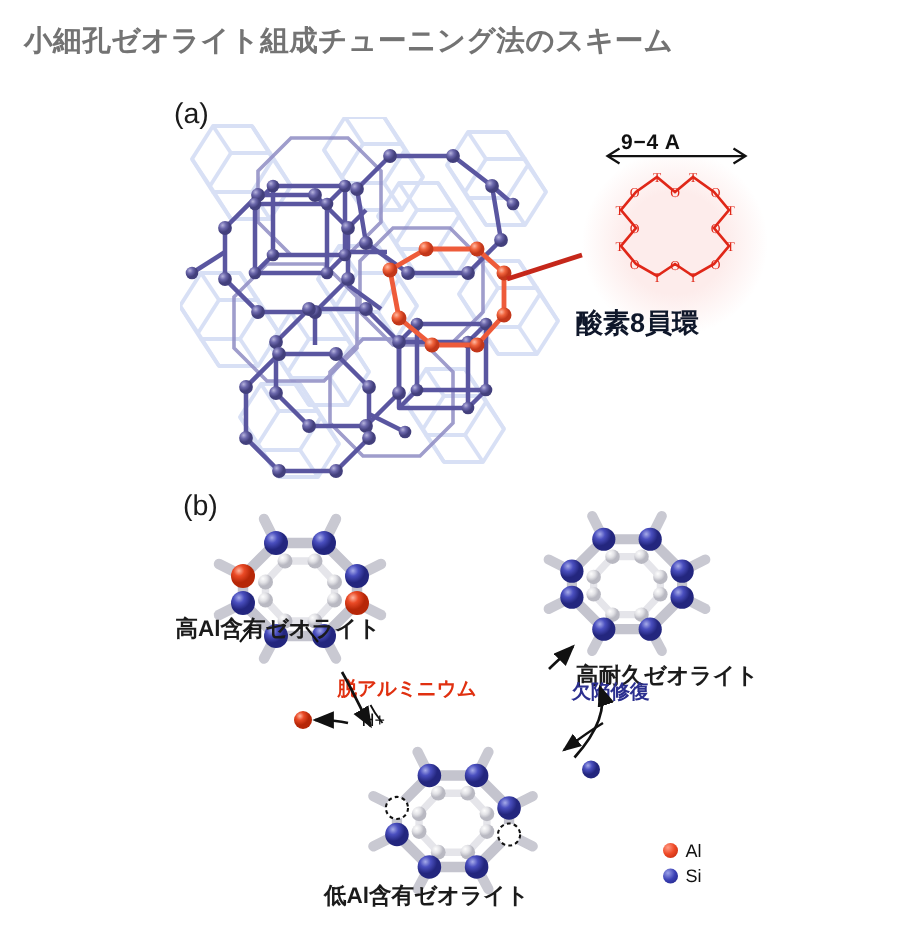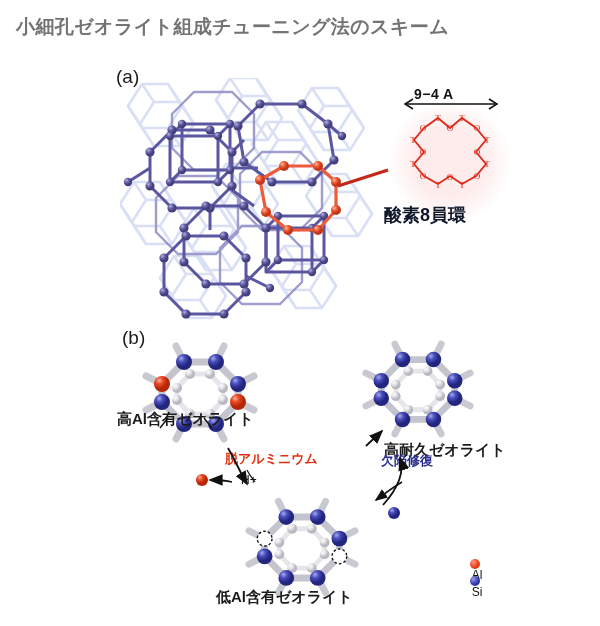--- a/index.html
+++ b/index.html
@@ -39,21 +39,21 @@
   
   #lbl-dealum{left:196px;top:450px;font-size:13px;font-weight:700;color:#e03010;white-space:nowrap;margin-left:29px;}
   #lbl-repair{left:381px;top:452px;font-size:13px;font-weight:700;color:#2b2f8f;white-space:nowrap;}
   #lbl-hplus{left:241px;top:473px;font-size:12px;font-weight:400;color:#111;}
 
   
   #arrows-layer{left:0;top:0;width:600px;height:626px;pointer-events:none;}
 
   
   #legend{left:442px;top:559px;width:70px;}
-  .legend-row{display:flex;align-items:center;height:15px;margin-bottom:2px;flex-direction:column;}
+  .legend-row{display:flex;align-items:center;height:15px;margin-bottom:2px;}
   .legend-dot{width:10px;height:10px;border-radius:50%;margin-right:5px;flex:0 0 auto;}
   .legend-dot.al{background:radial-gradient(circle at 33% 30%,#ff9a84 0%,#ef4a27 45%,#b92409 100%);}
   .legend-dot.si{background:radial-gradient(circle at 33% 30%,#9aa0e8 0%,#3b41b5 48%,#1d2080 100%);}
   .legend-label{font-size:12px;color:#111;line-height:1;}
 </style>
 </head>
 <body>
 
 <div class="abs" id="title">小細孔ゼオライト組成チューニング法のスキーム</div>
 

